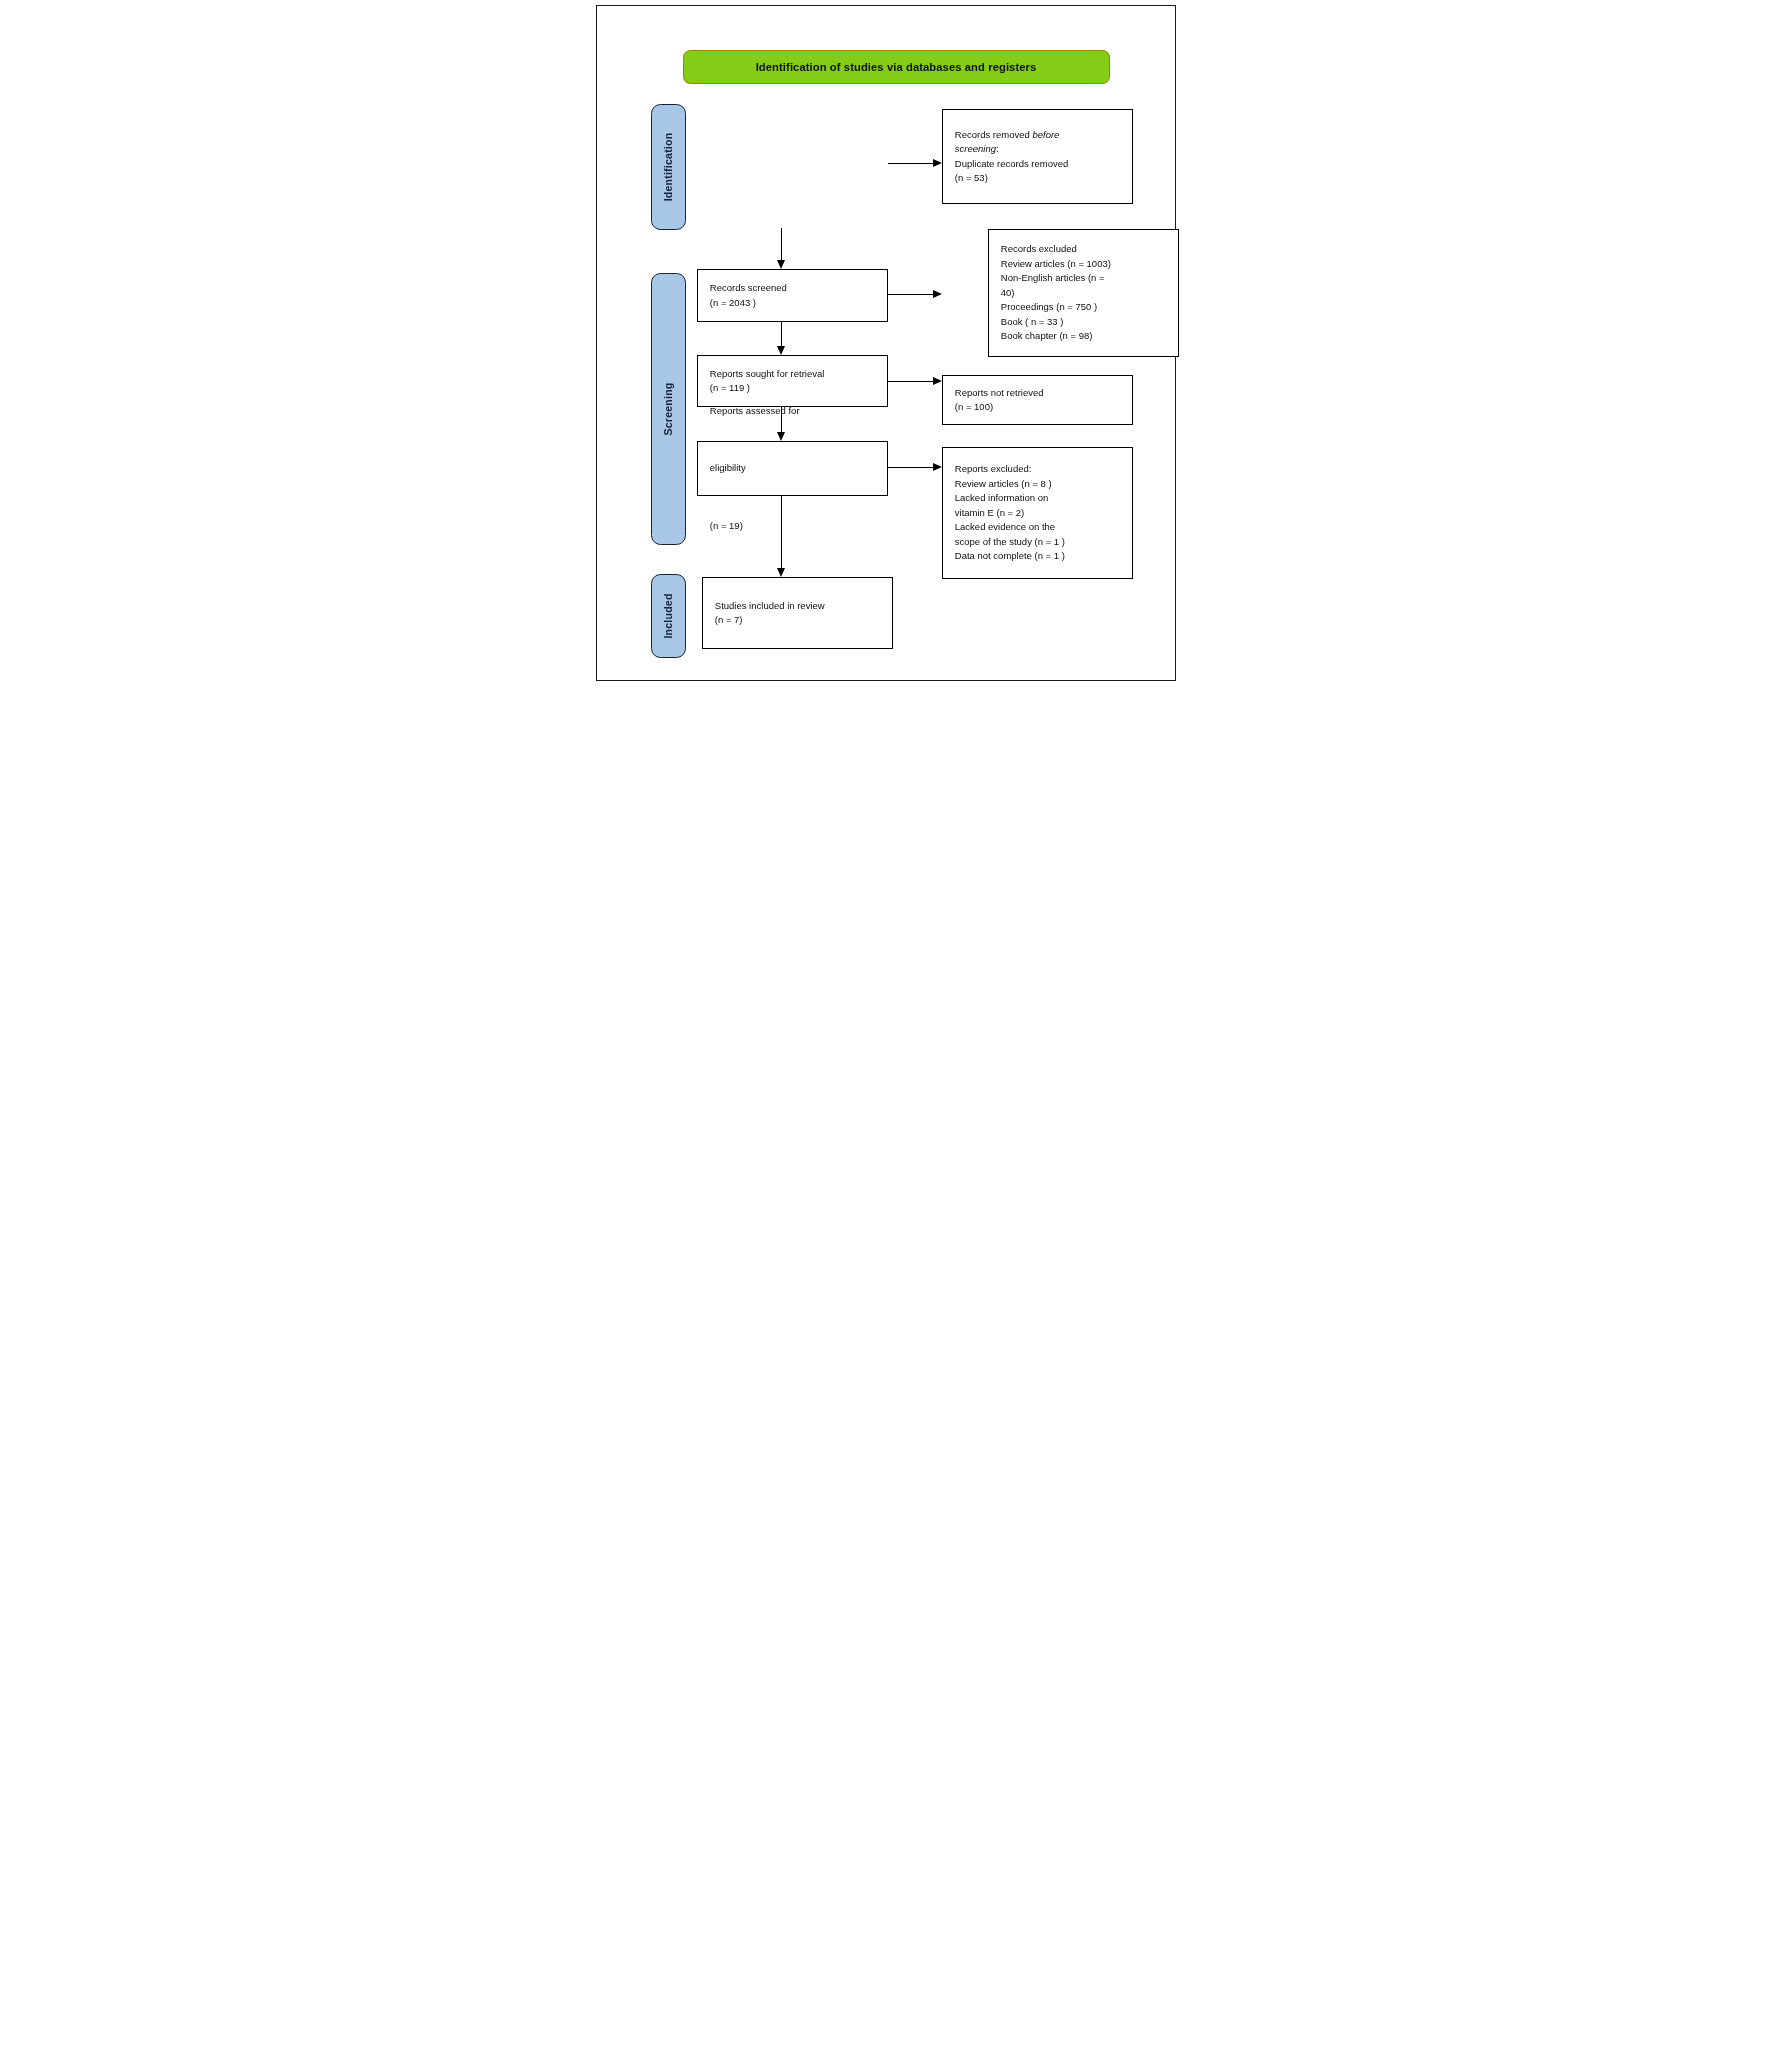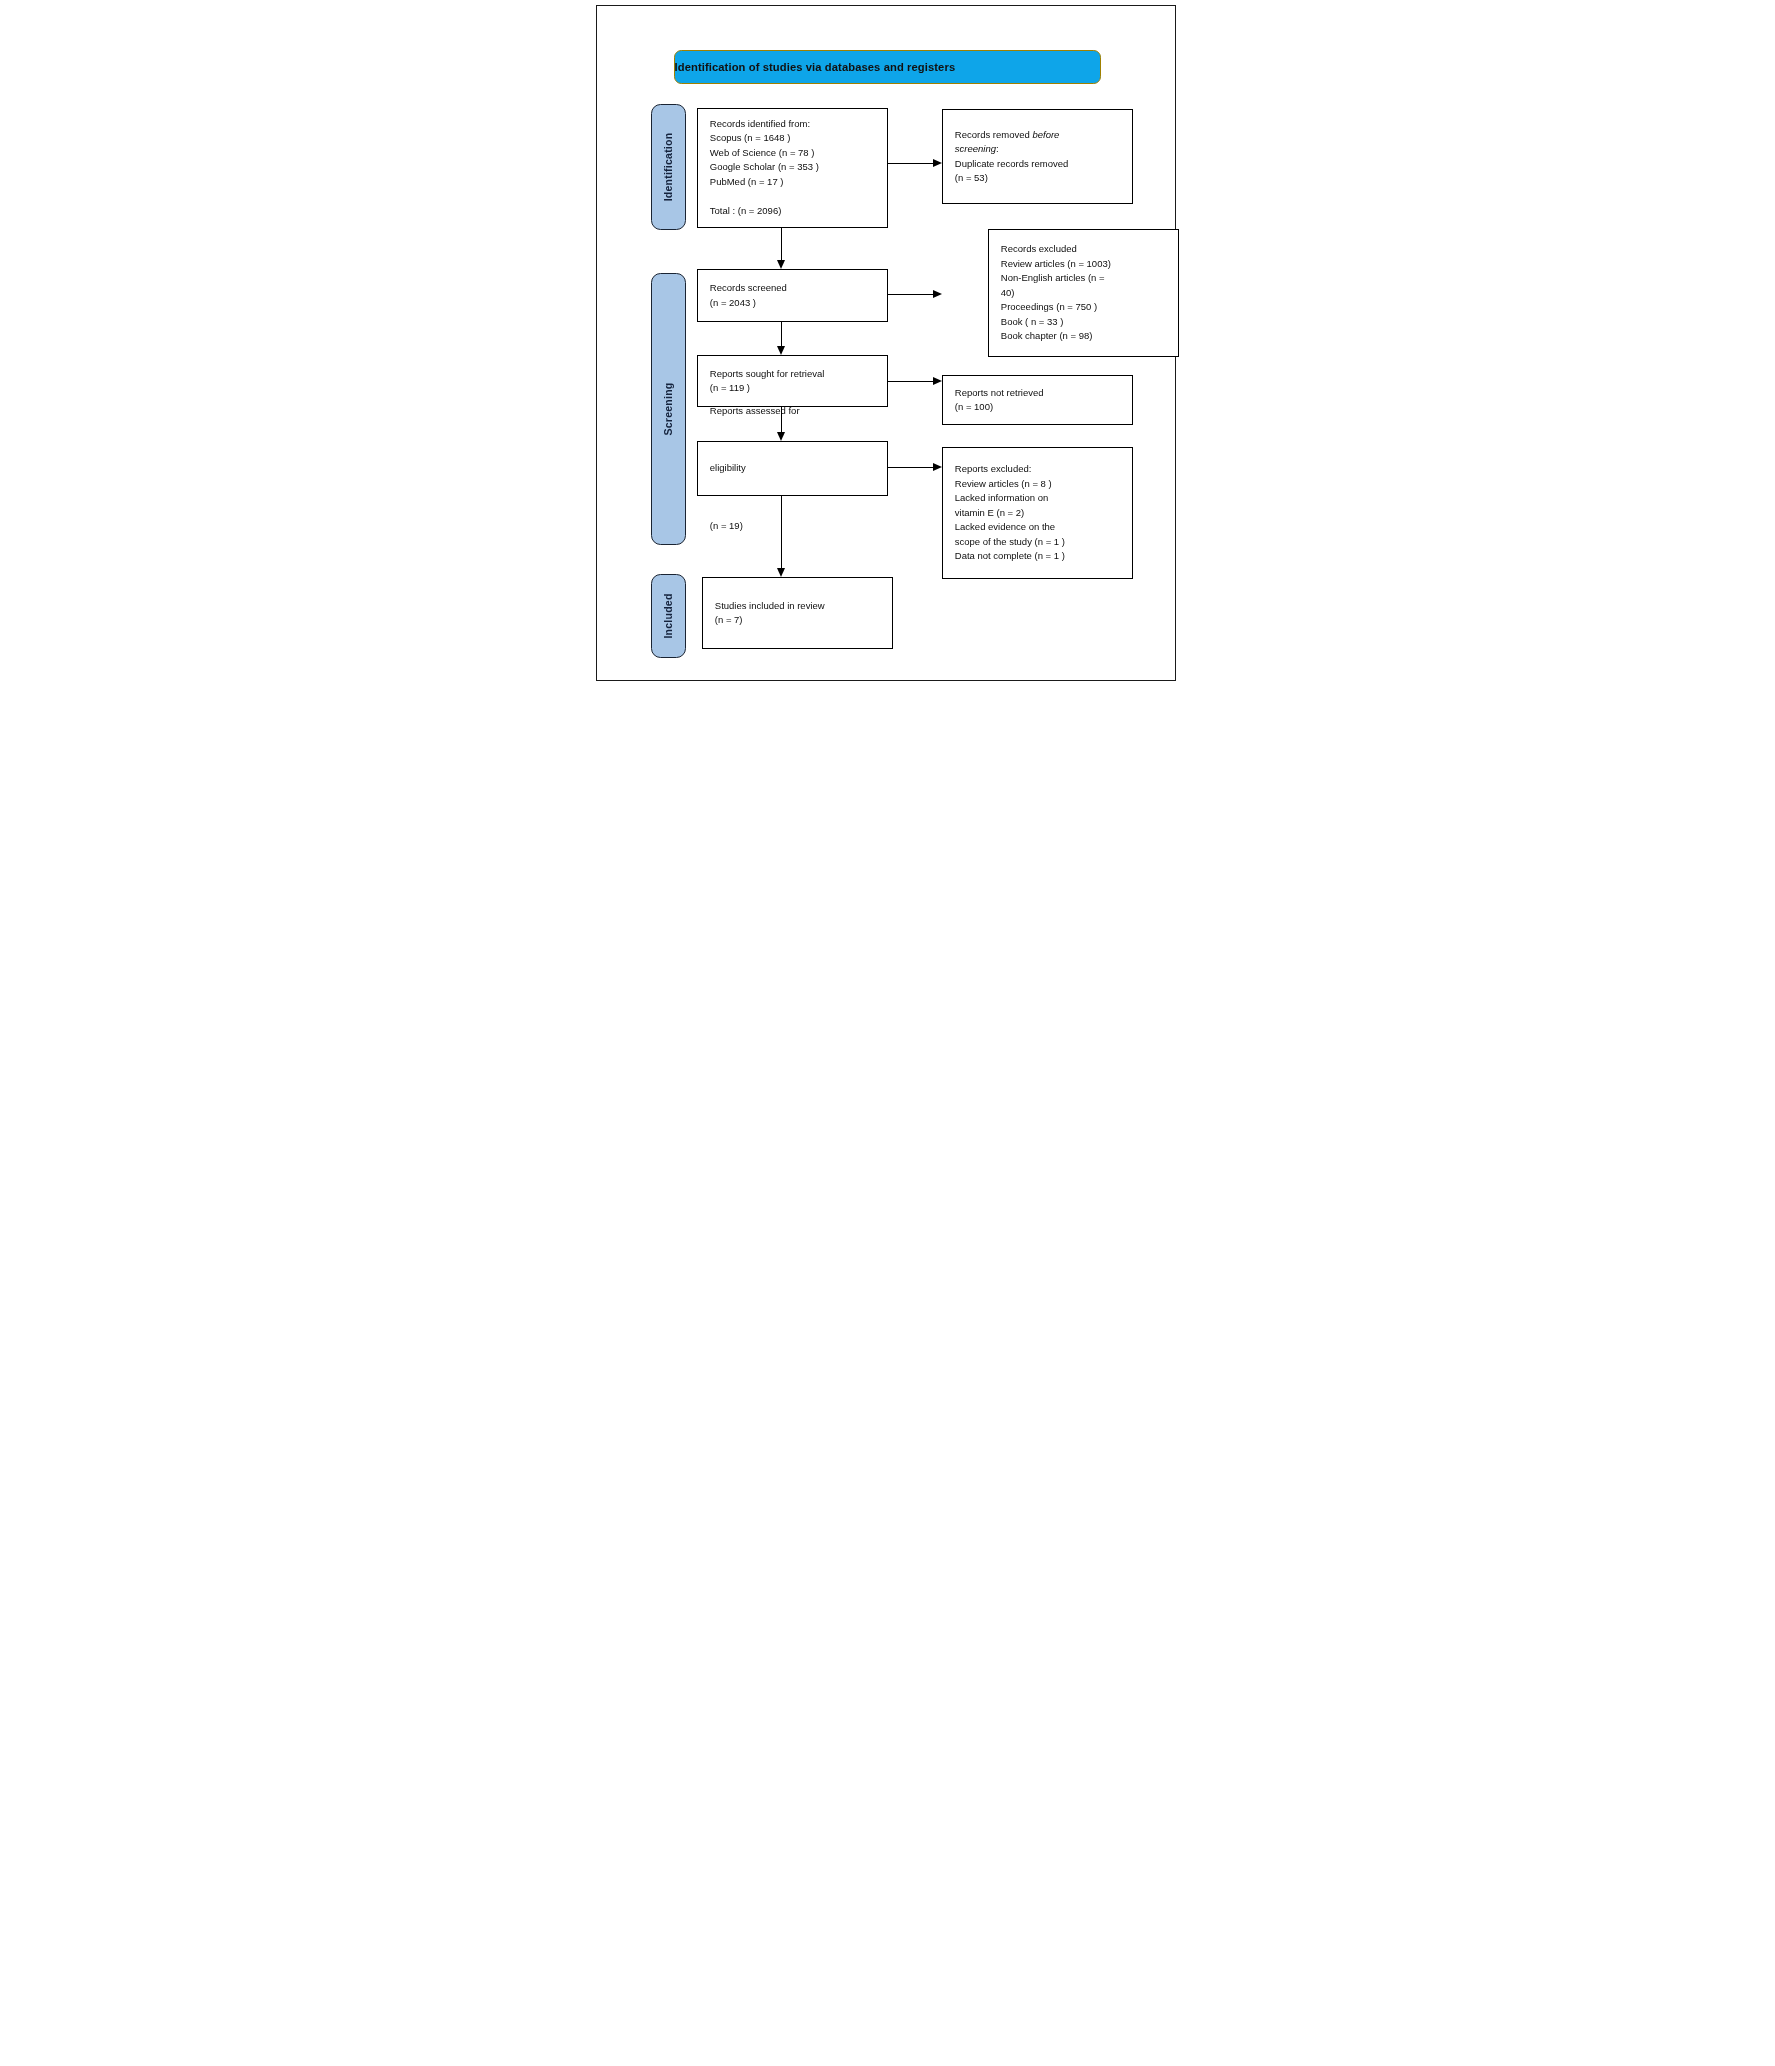--- a/index.html
+++ b/index.html
@@ -5,23 +5,23 @@
   html,body { margin:0; padding:0; background:#ffffff; font-family:"Liberation Sans", sans-serif; }
   .canvas {
     position:relative; width:592px; height:689px; margin:0 auto; background:#ffffff;
     overflow:hidden;
   }
   .frame {
     position:absolute; left:4.5px; top:4.5px; width:580px; height:676px;
     border:1.7px solid #1a1a1a; box-sizing:border-box;
   }
   .banner {
-    position:absolute; left:82px; top:50px; width:427px; height:34px;
-    background:#0ea5e9; border:1.1px solid #a08000; border-radius:7.3px;
-    box-sizing:border-box; display:flex; align-items:center; 
+    position:absolute; left:91px; top:50px; width:427px; height:34px;
+    background:#84cc16; border:1.1px solid #a08000; border-radius:7.3px;
+    box-sizing:border-box; display:flex; align-items:center; justify-content:center;
     font-weight:bold; font-size:11.2px; color:#111; letter-spacing:0.1px;
   }
   .rail {
     position:absolute; left:59px; width:35px;
     background:#A8C6E6; border:1.1px solid #1a2433; border-radius:9.5px;
     box-sizing:border-box; display:flex; align-items:center; justify-content:center;
   }
   .rail span {
     transform:rotate(-90deg); white-space:nowrap;
     font-weight:bold; font-size:10.6px; color:#15233d; letter-spacing:0.2px;
@@ -76,28 +76,20 @@
   <div class="rail" id="rail-identification">
     <span>Identification</span>
   </div>
   <div class="rail" id="rail-screening">
     <span>Screening</span>
   </div>
   <div class="rail" id="rail-included">
     <span>Included</span>
   </div>
 
-  <div class="box top-align" id="box-identified">
-    <div class="line">Records identified from:</div>
-    <div class="line">Scopus (n = 1648 )</div>
-    <div class="line">Web of Science (n = 78 )</div>
-    <div class="line">Google Scholar (n = 353 )</div>
-    <div class="line">PubMed (n = 17 )</div>
-    <div class="line total-gap">Total : (n = 2096)</div>
-  </div>
 
   <div class="box" id="box-screened">
     <div class="line">Records screened</div>
     <div class="line">(n = 2043 )</div>
   </div>
 
   <div class="box" id="box-sought">
     <div class="line">Reports sought for retrieval</div>
     <div class="line">(n = 119 )</div>
   </div>

